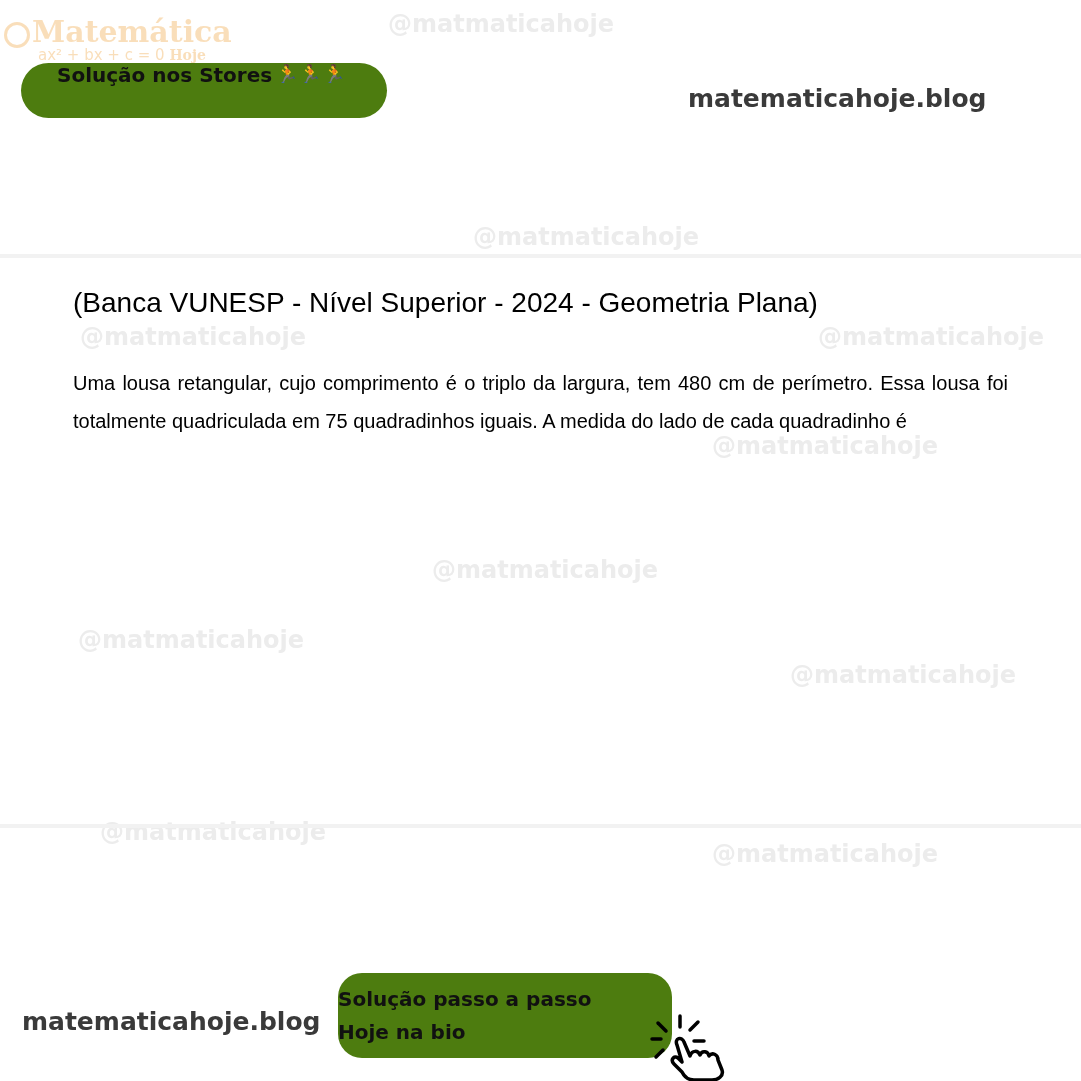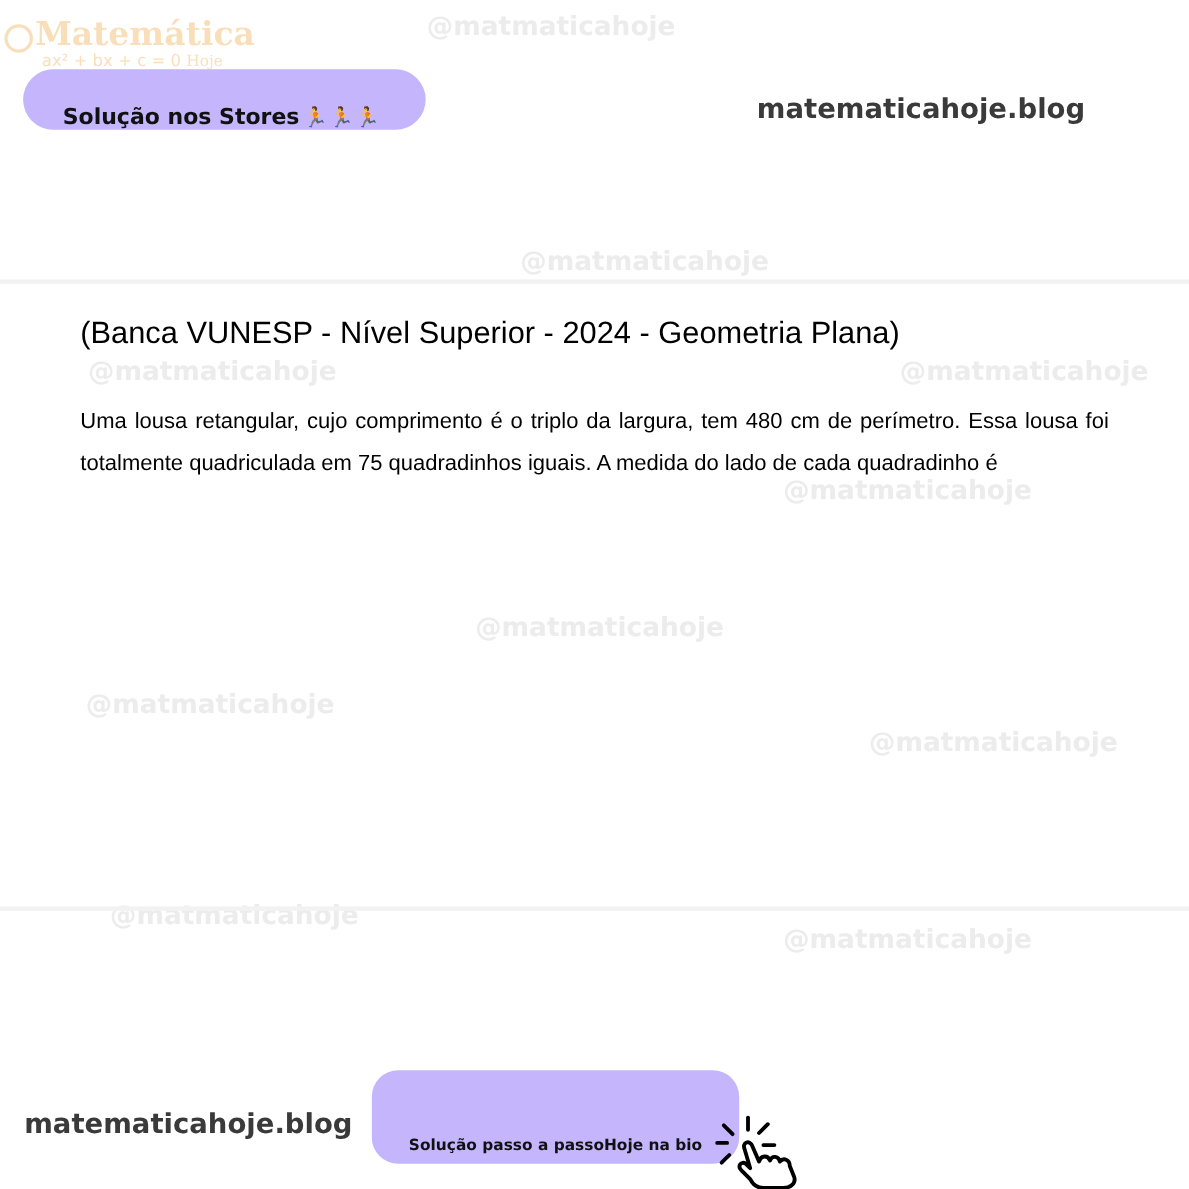--- a/index.html
+++ b/index.html
@@ -15,33 +15,33 @@
     .logo-title {
       position: absolute; left: 30px; top: -2px;
       font-family: "DejaVu Serif", serif; font-weight: bold; font-size: 30px;
       color: #f0a33c; letter-spacing: 0px;
     }
     .logo-formula {
       position: absolute; left: 36px; top: 30px;
       font-family: "DejaVu Sans", sans-serif; font-size: 15px; color: #f0a33c;
     }
     .logo-hoje {
-      font-family: "DejaVu Serif", serif; font-weight: normal; font-size: 14px; margin-top: 45px;
+      font-family: "DejaVu Serif", serif; font-weight: bold; font-size: 14px; margin-top: 45px;
     }
     .logo-globe {
       position: absolute; left: 2px; top: 6px; width: 26px; height: 26px;
       border-radius: 50%; border: 3px solid #f0a33c; box-sizing: border-box;
     }
     .pill {
-      position: absolute; background: #c4b5fd; border-radius: 28px;
-      display: flex; align-items: flex-end; justify-content: center;
+      position: absolute; background: #4d7c0f; border-radius: 28px;
+      display: flex; align-items: flex-start; justify-content: center;
       font-family: "DejaVu Sans", sans-serif; font-weight: bold; color: #111;
     }
     .pill-top { left: 21px; top: 63px; width: 366px; height: 55px; font-size: 20px; justify-content: flex-start; padding-left: 36px; box-sizing: border-box; }
-    .pill-bottom { left: 338px; top: 973px; width: 334px; height: 85px; border-radius: 24px; flex-direction: row; font-size: 14px; line-height: 33px; }
+    .pill-bottom { left: 338px; top: 973px; width: 334px; height: 85px; border-radius: 24px; flex-direction: column; font-size: 20px; line-height: 33px; }
     .runners { margin-left: 4px; font-size: 18px; letter-spacing: 1px; }
     .blog-top {
       position: absolute; left: 688px; top: 84px;
       font-family: "DejaVu Sans", sans-serif; font-weight: bold; font-size: 25px; color: #3a3a3a;
     }
     .blog-bottom {
       position: absolute; left: 22px; top: 1007px;
       font-family: "DejaVu Sans", sans-serif; font-weight: bold; font-size: 25px; color: #3a3a3a;
     }
     .watermark {

